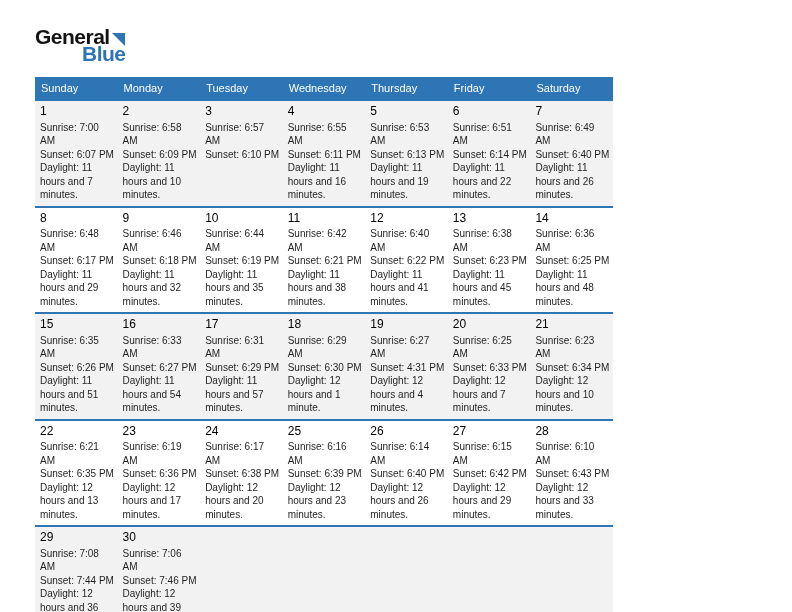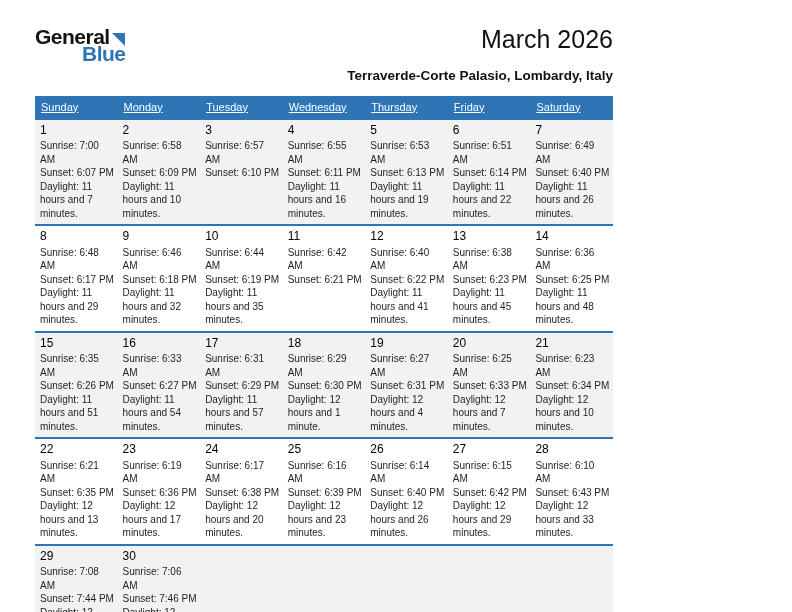--- a/index.html
+++ b/index.html
@@ -17,43 +17,39 @@
   .logo-general { font-size:21px; font-weight:bold; color:#131313; letter-spacing:-0.5px; }
   .logo-triangle { width:0; height:0; border-top:13px solid var(--accent); border-left:13px solid transparent; margin-left:2px; margin-bottom:1px; }
   .logo-blue { font-size:21px; font-weight:bold; color:var(--accent); margin-left:47px; margin-top:-4px; letter-spacing:-0.5px; }
 
   .title-block { text-align:right; }
   .page-title { font-size:25px; color:#111; line-height:1.1; }
   .page-location { font-size:13.5px; font-weight:bold; margin-top:14px; color:#111; }
 
   .calendar { margin:13px 35px 0 35px; }
   .weekday-row { display:grid; grid-template-columns:repeat(7,1fr); background:var(--accent); height:22px; align-items:center; }
-  .weekday { color:#ffffff; font-size:11px; padding-left:6px; overflow:hidden; white-space:nowrap;text-decoration:underline; }
+  .weekday { color:#ffffff; font-size:11px; padding-left:6px; overflow:hidden; white-space:nowrap; }
 
   .week-row { display:grid; grid-template-columns:repeat(7,1fr); border-top:2px solid var(--accent); min-height:90px; background:#ffffff; }
   .week-row.alt { background:var(--row-alt); }
 
   .day-cell { padding:3px 3px 4px 5px; font-size:10px; line-height:13.5px; color:#1f1f1f; }
   .day-num { font-size:12px; color:#000; margin:1px 0 2px; }
 </style>
 </head>
 <body>
 
 <div class="page">
   <div class="topbar">
     <div class="logo">
       <div class="logo-row1">
         <span class="logo-general">General</span>
         <span class="logo-triangle"></span>
       </div>
       <div class="logo-blue">Blue</div>
-    </div>
-    <div class="title-block">
-      <div class="page-title">March 2026</div>
-      <div class="page-location">Terraverde-Corte Palasio, Lombardy, Italy</div>
     </div>
   </div>
 
   <div class="calendar">
     <div class="weekday-row">
         <div class="weekday">Sunday</div>
         <div class="weekday">Monday</div>
         <div class="weekday">Tuesday</div>
         <div class="weekday">Wednesday</div>
         <div class="weekday">Thursday</div>
@@ -120,20 +116,21 @@
           <div class="day-cell">
             <div class="day-num">10</div>
             <div>Sunrise: 6:44 AM</div>
             <div>Sunset: 6:19 PM</div>
             <div>Daylight: 11 hours and 35 minutes.</div>
           </div>
           <div class="day-cell">
             <div class="day-num">11</div>
             <div>Sunrise: 6:42 AM</div>
             <div>Sunset: 6:21 PM</div>
+            <div>Daylight: 11 hours and 38 minutes.</div>
           </div>
           <div class="day-cell">
             <div class="day-num">12</div>
             <div>Sunrise: 6:40 AM</div>
             <div>Sunset: 6:22 PM</div>
             <div>Daylight: 11 hours and 41 minutes.</div>
           </div>
           <div class="day-cell">
             <div class="day-num">13</div>
             <div>Sunrise: 6:38 AM</div>
@@ -168,21 +165,21 @@
           </div>
           <div class="day-cell">
             <div class="day-num">18</div>
             <div>Sunrise: 6:29 AM</div>
             <div>Sunset: 6:30 PM</div>
             <div>Daylight: 12 hours and 1 minute.</div>
           </div>
           <div class="day-cell">
             <div class="day-num">19</div>
             <div>Sunrise: 6:27 AM</div>
-            <div>Sunset: 6:31 PM</div>
+            <div>Sunset: 4:31 PM</div>
             <div>Daylight: 12 hours and 4 minutes.</div>
           </div>
           <div class="day-cell">
             <div class="day-num">20</div>
             <div>Sunrise: 6:25 AM</div>
             <div>Sunset: 6:33 PM</div>
             <div>Daylight: 12 hours and 7 minutes.</div>
           </div>
           <div class="day-cell">
             <div class="day-num">21</div>

